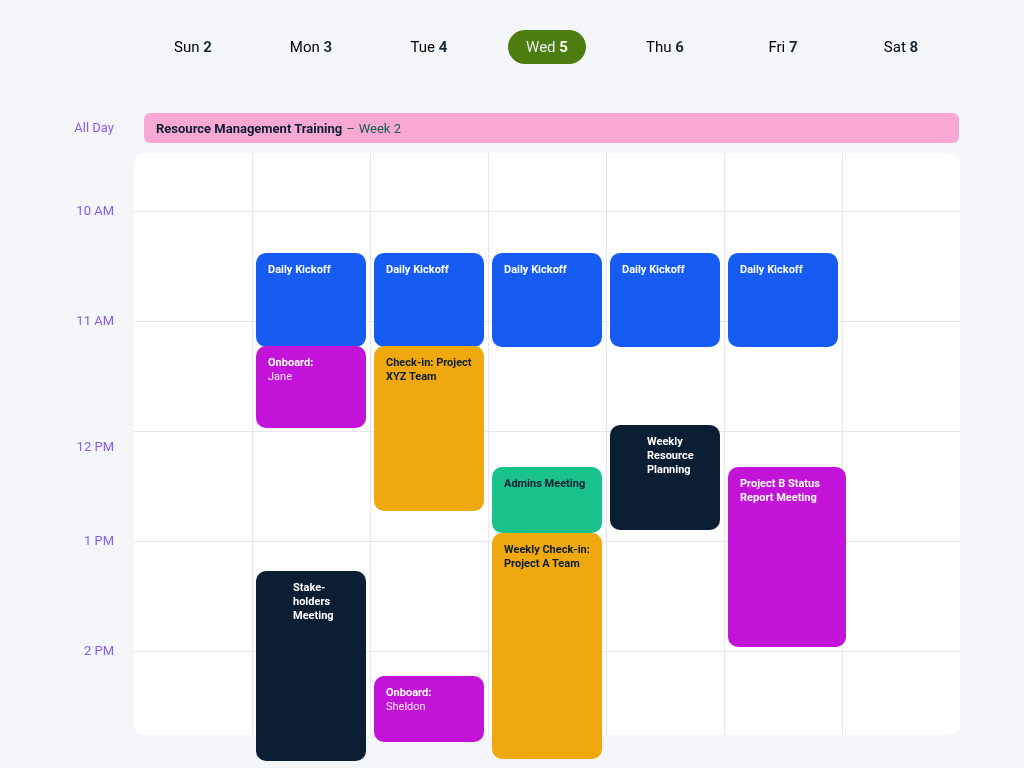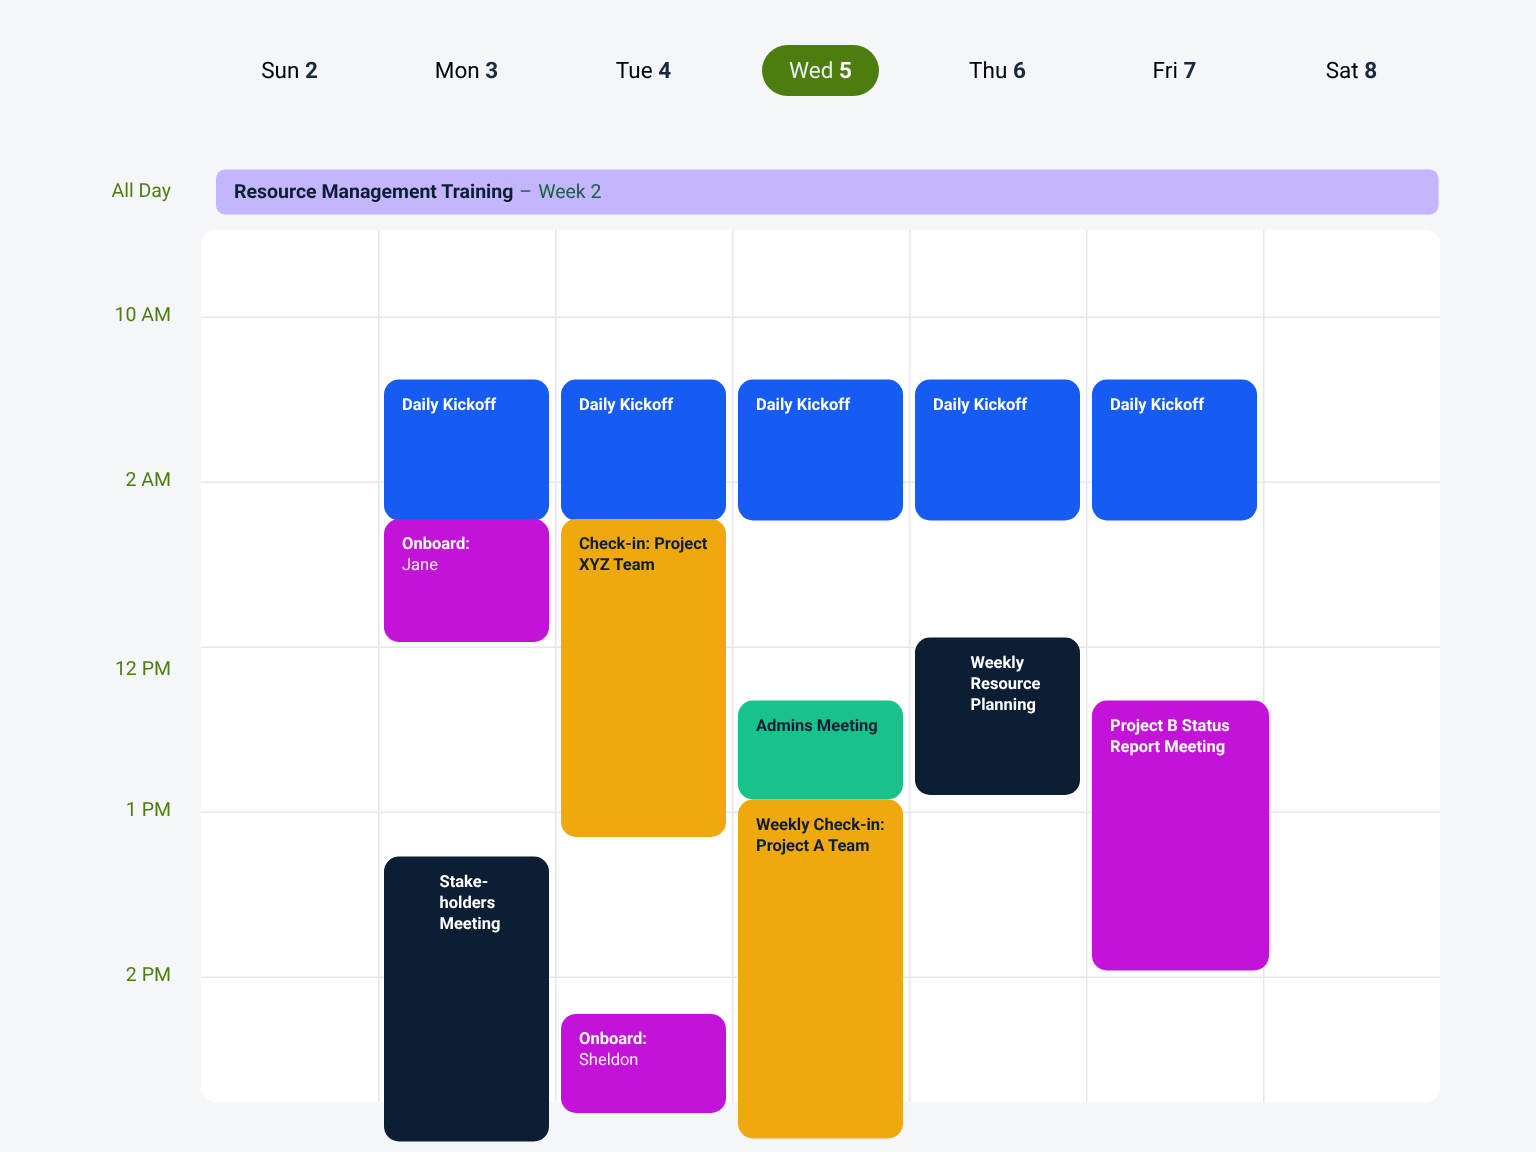--- a/index.html
+++ b/index.html
@@ -11,38 +11,38 @@
 
   
   .dayhdr { position: absolute; top: 38px; width: 118px; text-align: center; font-size: 15px; color: #1a2a3a; cursor: pointer; }
   .dayhdr .dow { font-weight: 400; color: #000000; }
   .dayhdr .num { font-weight: 700; }
   .dayhdr-pill { display: inline-block; padding: 8px 18px; border-radius: 22px; background: #4d7c0f; }
   .dayhdr-pill .dow { color: #e9eef4; }
   .dayhdr-pill .num { color: #ffffff; }
 
   
-  .time-label { position: absolute; right: 20px; width: 110px; text-align: right; font-size: 13px; color: #4d7c0f; }
+  .time-label { position: absolute; right: 20px; width: 110px; text-align: right; font-size: 13px; color: #8b5cf6; }
   .tl-allday { top: 120px; }
   .tl-10 { top: 203px; }
   .tl-11 { top: 313px; }
   .tl-12 { top: 423px; margin-top: 16px; }
   .tl-1  { top: 533px; }
   .tl-2  { top: 643px; }
 
   
   .grid { position: absolute; left: 134px; top: 153px; width: 826px; height: 582px; background: #ffffff; border-radius: 10px; overflow: hidden; }
   .grid .vline { position: absolute; top: 0; bottom: 0; width: 1px; background: #e4e8ee; }
   .v1 { left: 118px; } .v2 { left: 236px; } .v3 { left: 354px; } .v4 { left: 472px; } .v5 { left: 590px; } .v6 { left: 708px; }
   .grid .hline { position: absolute; left: 0; right: 0; height: 1px; background: #e4e8ee; }
   .h1 { top: 58px; } .h2 { top: 168px; } .h3 { top: 278px; } .h4 { top: 388px; } .h5 { top: 498px; }
   .wed-highlight { position: absolute; left: 488px; top: 153px; width: 118px; height: 582px; background: #dfe3e8; }
 
   
-  .allday-banner { position: absolute; left: 144px; top: 113px; right: 65px; height: 30px; background: #c4b5fd; border-radius: 6px; display: flex; align-items: center; padding: 0 12px; font-size: 13px; color: #0b1e34; cursor: pointer; }
+  .allday-banner { position: absolute; left: 144px; top: 113px; right: 65px; height: 30px; background: #f9a8d4; border-radius: 6px; display: flex; align-items: center; padding: 0 12px; font-size: 13px; color: #0b1e34; cursor: pointer; }
   .allday-banner .bold { font-weight: 700; }
   .allday-banner .sep  { margin: 0 4px; color: #17604a; }
   .allday-banner .rest { color: #17604a; }
 
   
   .event { position: absolute; border-radius: 10px; padding: 10px 12px; font-size: 11px; font-weight: 700; line-height: 1.25; color: #fff; cursor: pointer; overflow: hidden; margin-top: 25px; }
   .event .sub { font-weight: 400; opacity: 0.92; }
   .ev-blue   { background: #165cf3; }
   .ev-magenta{ background: #c313d9; }
   .ev-orange { background: #f0a80f; color: #0b1e34; }
@@ -68,21 +68,21 @@
     <div class="hline h1"></div>
     <div class="hline h2"></div>
     <div class="hline h3"></div>
     <div class="hline h4"></div>
     <div class="hline h5"></div>
   </div>
 
   <div class="timecol">
     <div class="time-label tl-allday">All Day</div>
     <div class="time-label tl-10">10 AM</div>
-    <div class="time-label tl-11">2 AM</div>
+    <div class="time-label tl-11">11 AM</div>
     <div class="time-label tl-12">12 PM</div>
     <div class="time-label tl-1">1 PM</div>
     <div class="time-label tl-2">2 PM</div>
   </div>
 
   <div class="dayhdr" style="left:134px;">
     <span class="dow">Sun</span>
     <span> </span><span class="num">2</span>
   </div>
   <div class="dayhdr" style="left:252px;">
@@ -122,21 +122,21 @@
   <div class="event ev-blue" style="left:374px; top:228px; width:110px; height:94px;">Daily Kickoff</div>
   <div class="event ev-blue" style="left:492px; top:228px; width:110px; height:94px;">Daily Kickoff</div>
   <div class="event ev-blue" style="left:610px; top:228px; width:110px; height:94px;">Daily Kickoff</div>
   <div class="event ev-blue" style="left:728px; top:228px; width:110px; height:94px;">Daily Kickoff</div>
 
   <div class="event ev-magenta" style="left:256px; top:321px; width:110px; height:82px;">
     <span>Onboard:</span><br>
     <span class="sub">Jane</span>
   </div>
 
-  <div class="event ev-orange" style="left:374px; top:321px; width:110px; height:212px;">Check-in: Project XYZ Team</div>
+  <div class="event ev-orange" style="left:374px; top:321px; width:110px; height:165px;">Check-in: Project XYZ Team</div>
 
   <div class="event ev-dark" style="left:256px; top:546px; width:110px; height:190px;">Stake-holders Meeting</div>
 
   <div class="event ev-magenta" style="left:374px; top:651px; width:110px; height:66px;">
     <span>Onboard:</span><br>
     <span class="sub">Sheldon</span>
   </div>
 
   <div class="event ev-teal" style="left:492px; top:442px; width:110px; height:66px;">Admins Meeting</div>
 

